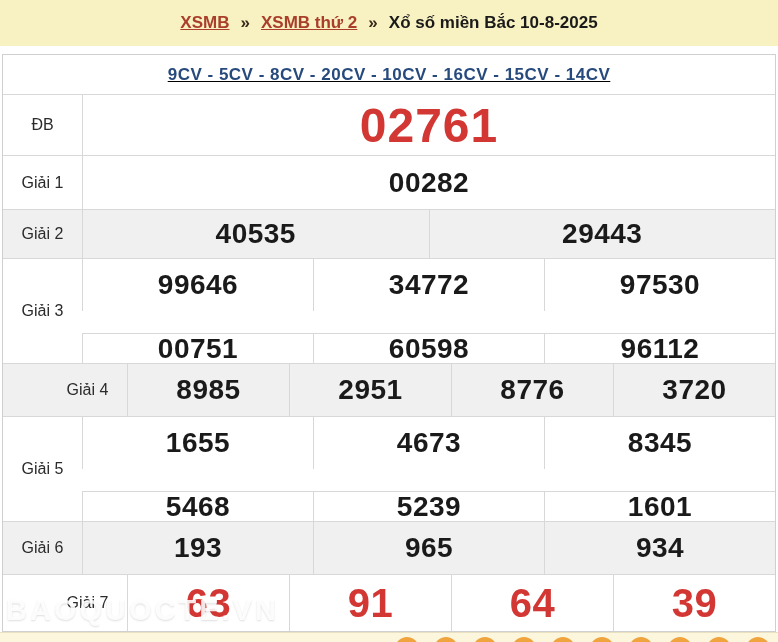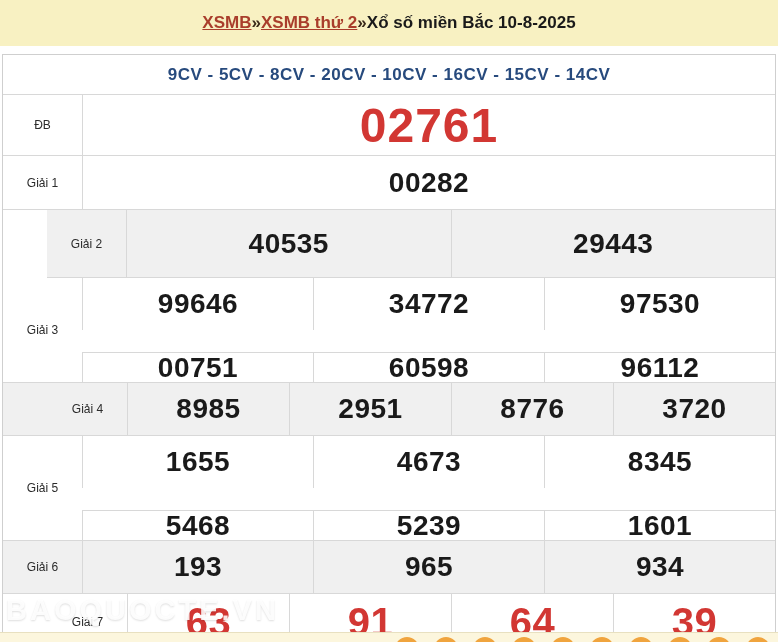--- a/index.html
+++ b/index.html
@@ -20,21 +20,21 @@
     width:778px;height:642px;
     overflow:hidden;
     background:#fff;
     font-family:"Liberation Sans","DejaVu Sans",sans-serif;
   }
   
   .topbar{
     width:778px;height:46px;
     background:var(--header-yellow);
     display:flex;align-items:center;justify-content:center;
-    gap:0;
+    gap:11px;
     font-size:17px;font-weight:bold;color:var(--text-black);
   }
   .topbar a{
     color:var(--link-red);
     text-decoration:underline;
     cursor:pointer;
   }
   .topbar .sep{color:#3a2a1a;}
   
   .table{
@@ -52,40 +52,40 @@
   .cols1{grid-template-columns:79px 1fr;}
   .cols2{grid-template-columns:79px repeat(2,1fr);}
   .cols3{grid-template-columns:79px repeat(3,1fr);}
   .cols4{grid-template-columns:79px repeat(4,1fr);padding-left:45px;}
   .double{grid-template-rows:52px 52px;}
   .cell{
     display:flex;align-items:center;justify-content:center;
     color:var(--text-black);
   }
   .label{
-    font-size:12px;color:#2b2b2b;
+    font-size:16px;color:#2b2b2b;
     grid-column:1;
   }
   .span2{grid-row:1 / 3;}
   .val{
     border-left:1px solid var(--border-grey);
     font-weight:bold;font-size:28px;
     letter-spacing:0.5px;
   }
   .bt{border-top:1px solid var(--border-grey);margin-top:22px;}
   .grey{background:var(--row-grey);}
-  .r-cv{height:40px;grid-template-columns:1fr;}
+  .r-cv{height:40px;grid-template-columns:1fr;text-decoration:underline;}
   .cv-text{
     font-size:17px;font-weight:bold;color:var(--navy-blue);
     letter-spacing:0.5px;
   }
   .r-db{height:61px;}
   .db-num{font-size:48px;color:var(--accent-red);letter-spacing:1px;}
   .r-g1{height:54px;}
-  .r-g2{height:68px;margin-left:44px;}
+  .r-g2{height:49px;}
   .r-g4{height:53px;}
   .r-g6{height:53px;}
   .r-g7{height:56px;}
   .red-num{font-size:40px;color:var(--accent-red);}
   
   .strip{
     position:absolute;left:0;bottom:0;
     width:778px;height:10px;
     background:var(--strip-yellow);
     border-top:1px solid #e8e0c0;

